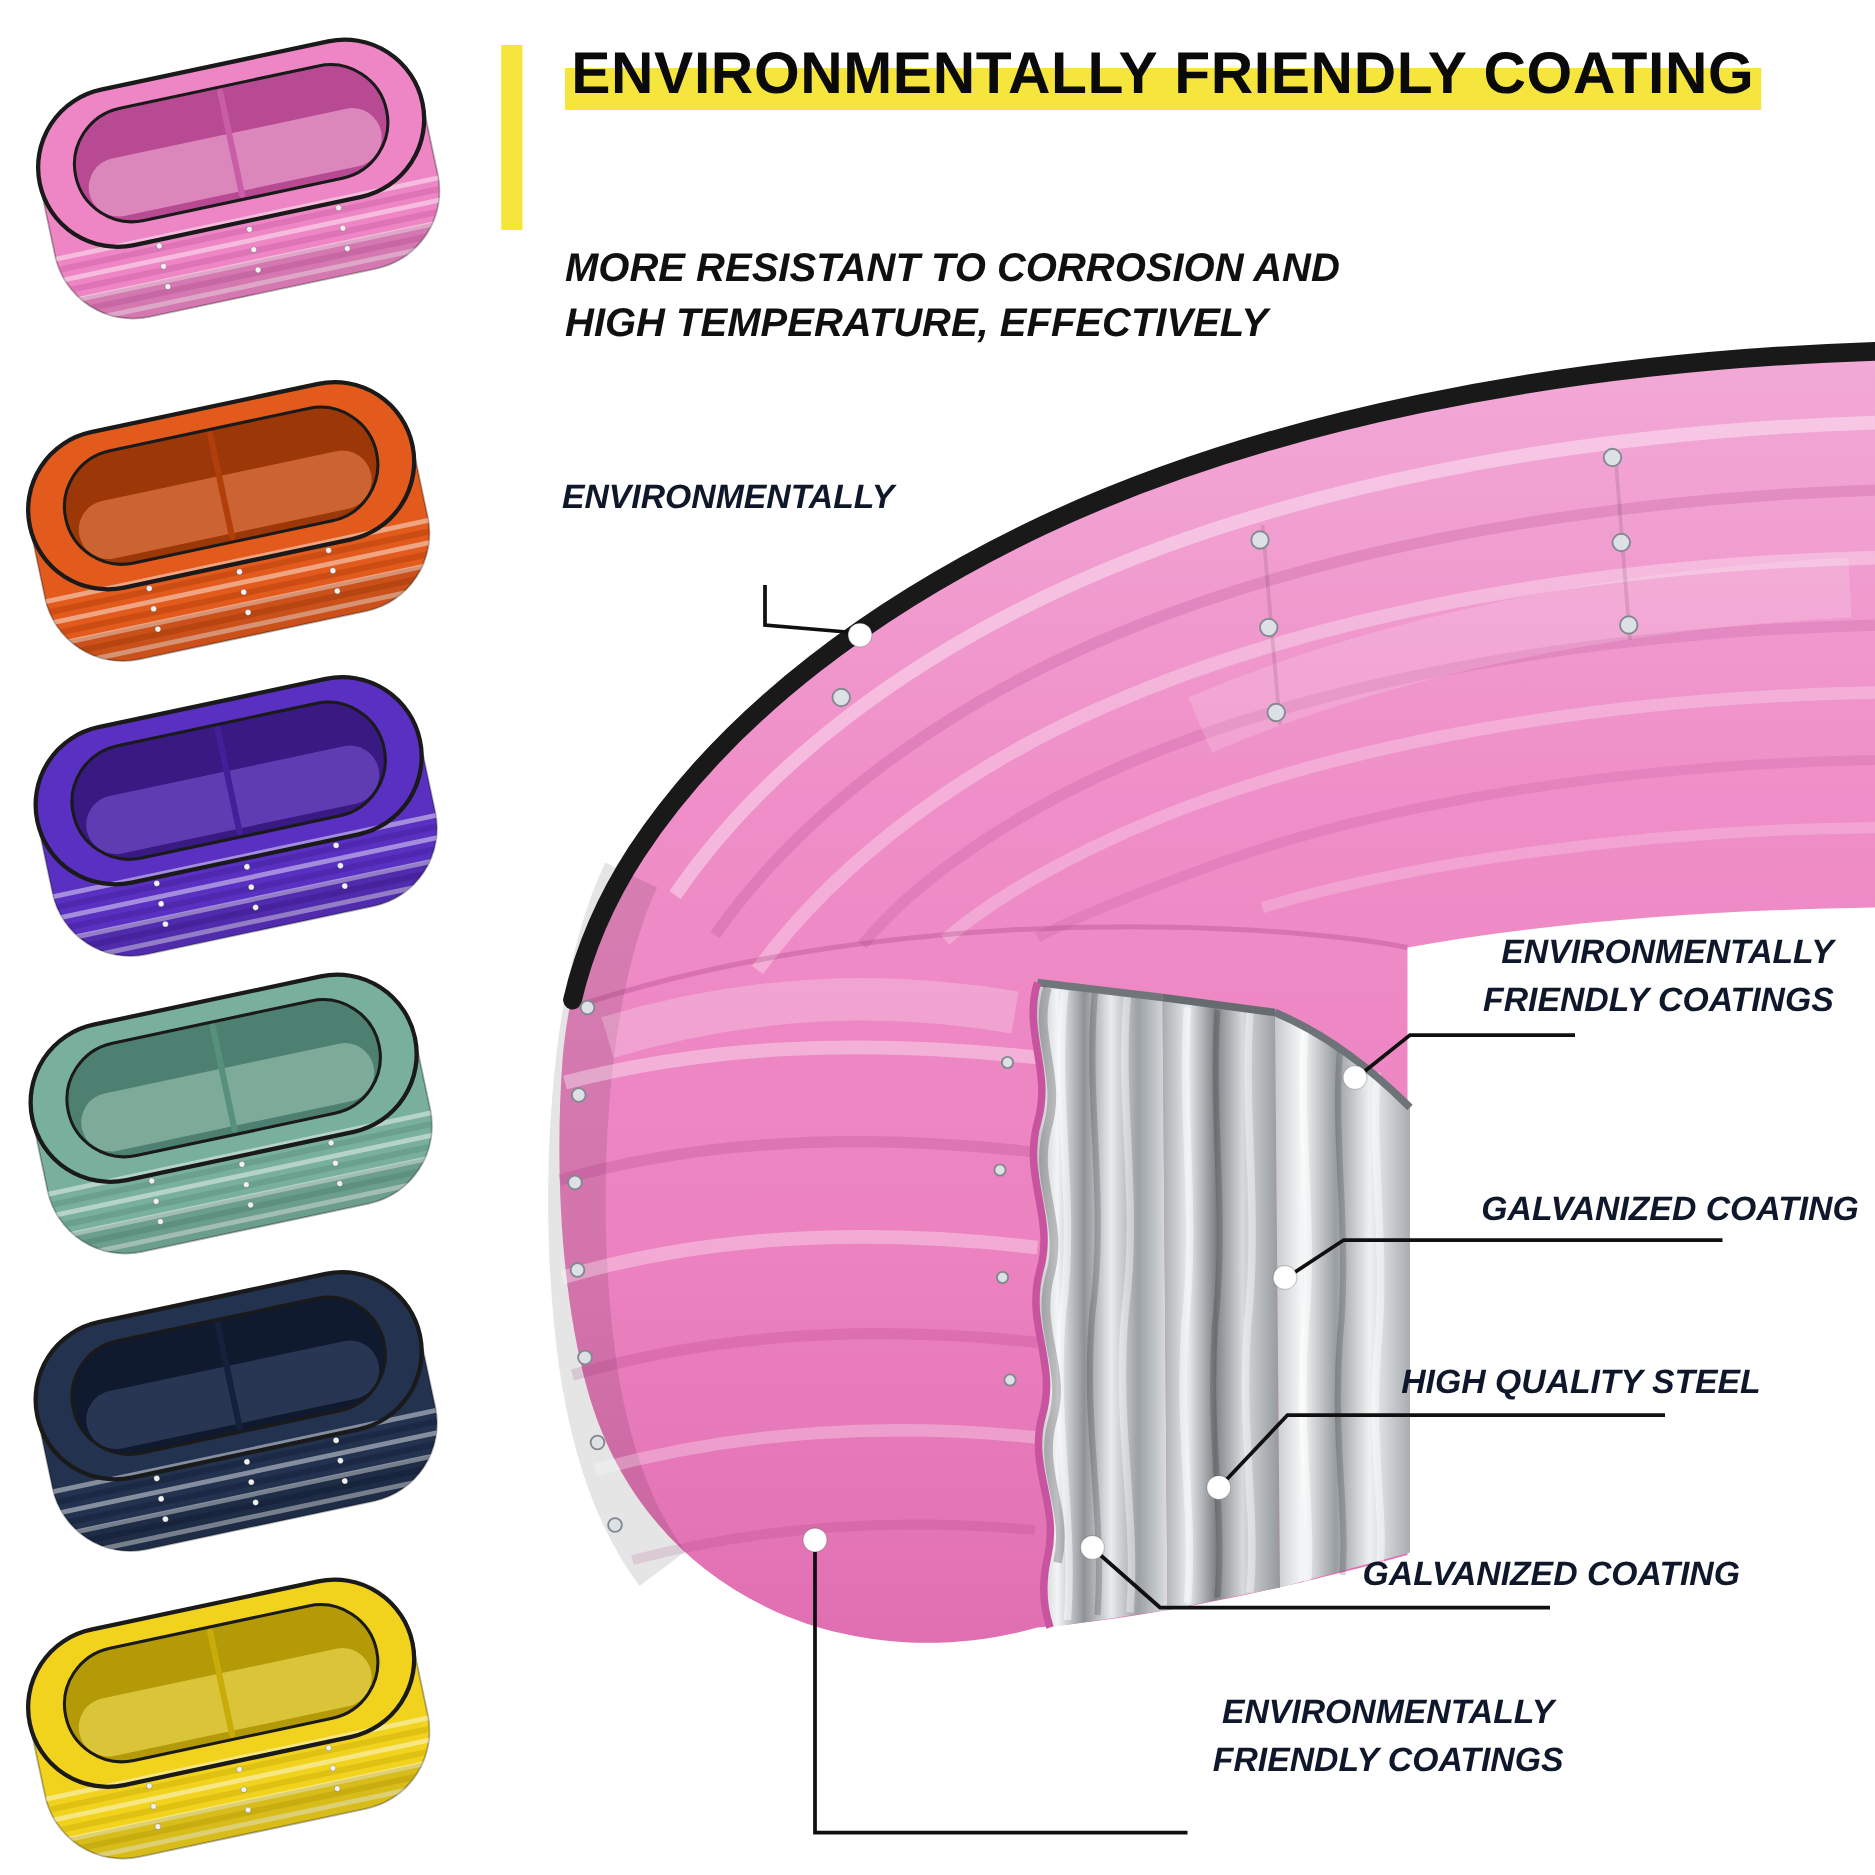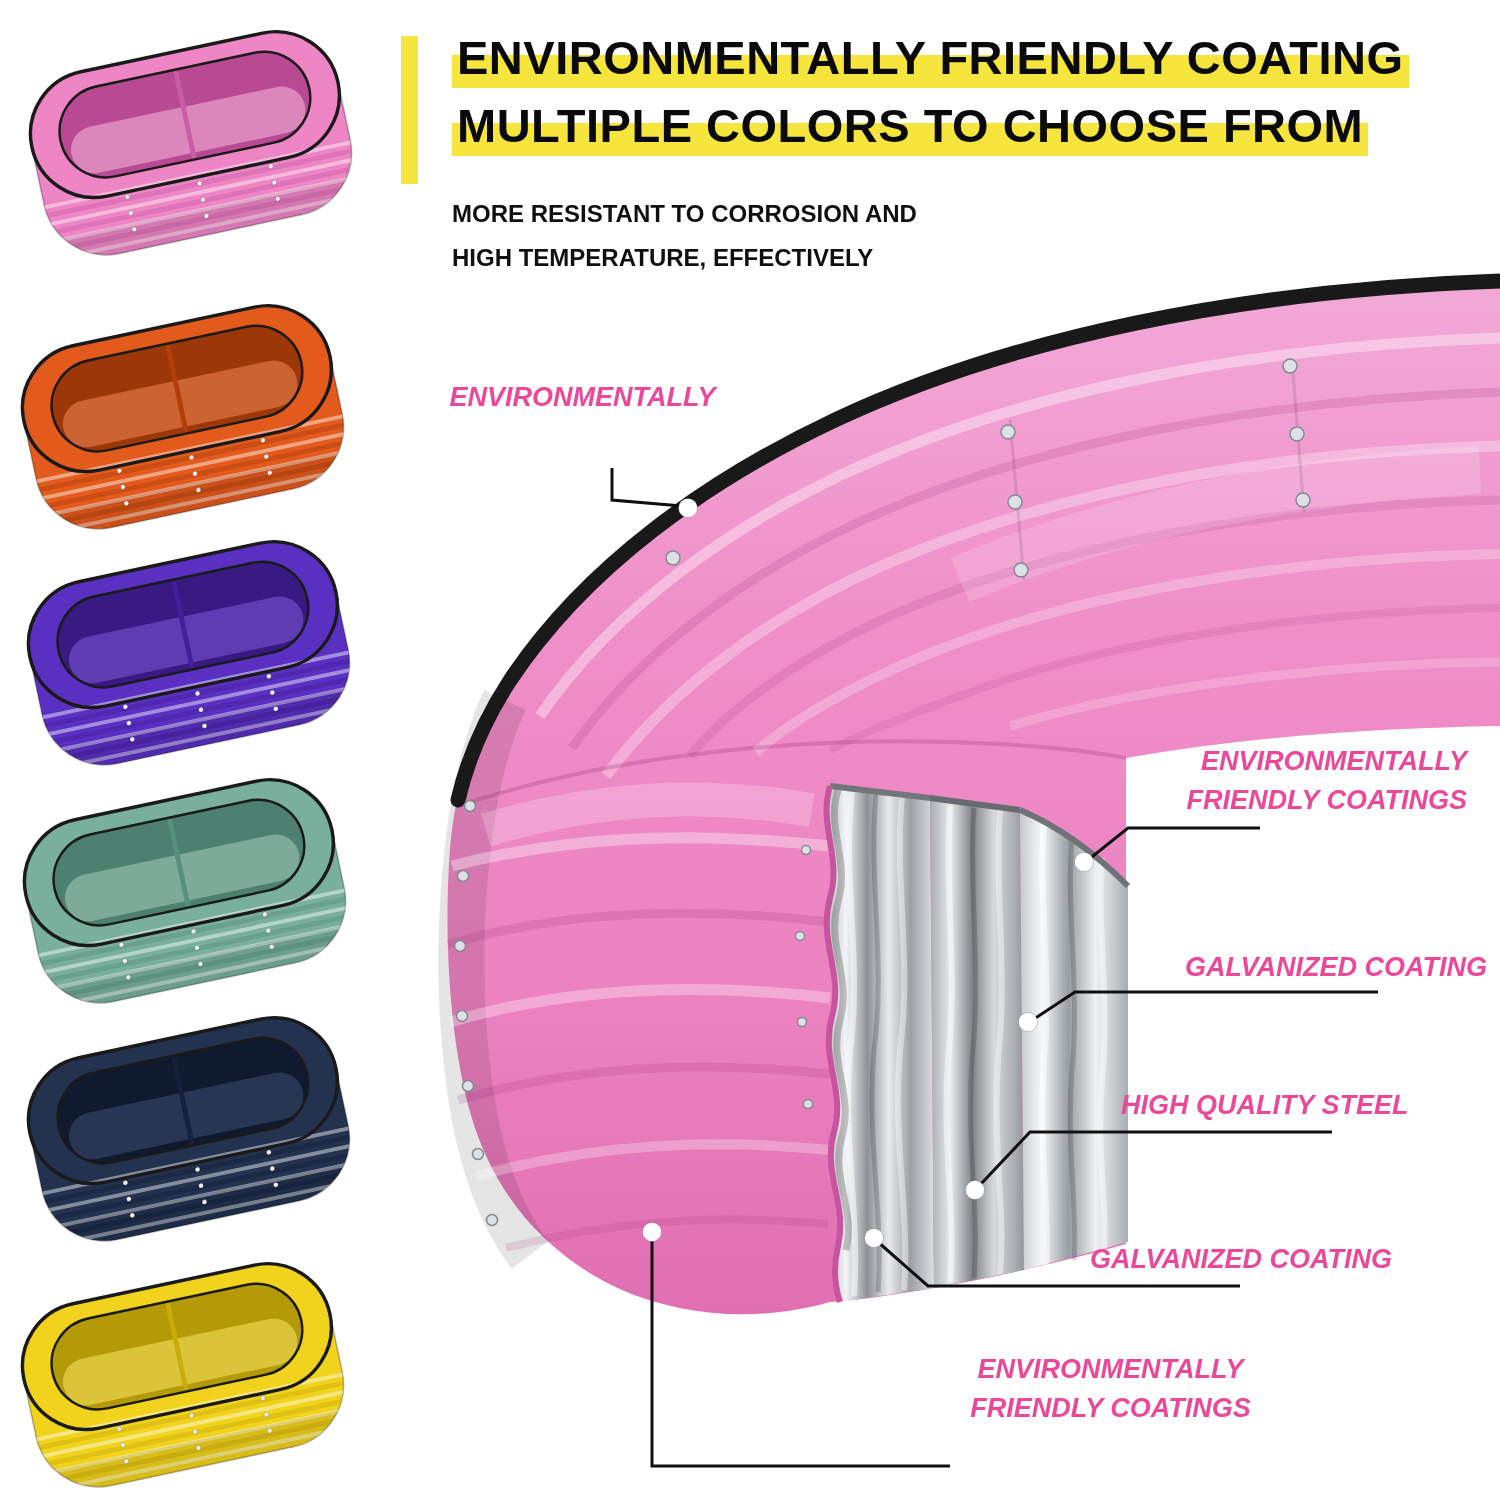--- a/index.html
+++ b/index.html
@@ -9,24 +9,24 @@
     font-family:"Liberation Sans","DejaVu Sans",sans-serif;
   }
   .abs{position:absolute}
 
   
   .accent-bar{left:401px;top:36px;width:17px;height:148px;background:var(--accent)}
   .headline{left:452px;top:24px;color:#0a0a0a;font-weight:700;font-size:47px;line-height:68px;
             letter-spacing:.5px;white-space:nowrap}
   .hl{display:inline-block;padding:0 5px;
       background:linear-gradient(180deg,transparent 45%,var(--accent) 45%,var(--accent) 94%,transparent 94%)}
-  .subtitle{left:452px;top:192px;color:#101010;font-size:24px;font-weight:bold;line-height:44px;white-space:nowrap}
+  .subtitle{left:452px;top:192px;color:#101010;font-size:32px;font-weight:bold;font-style:italic;line-height:44px;white-space:nowrap}
 
   
-  .callout{position:absolute;color:#ec4899;font-size:27px;font-weight:bold;font-style:italic;line-height:39px;white-space:nowrap}
+  .callout{position:absolute;color:#0f172a;font-size:27px;font-weight:bold;font-style:italic;line-height:39px;white-space:nowrap}
   #co-rubber{left:390px;top:378px;width:385px;text-align:center}
   #co-coat-top{left:1155px;top:742px;width:312px;text-align:right}
   #co-galv-top{left:1185px;top:948px}
   #co-steel{left:1121px;top:1086px}
   #co-galv-bot{left:1090px;top:1240px}
   #co-coat-bot{left:948px;top:1350px;width:325px;text-align:center}
 
   
   #bed-column{position:absolute;inset:0;pointer-events:none}
   .bed{position:absolute;width:352px;height:245px}
@@ -437,21 +437,20 @@
     <circle cx="1028" cy="1022" r="9.5"></circle>
     <circle cx="975" cy="1190" r="9.5"></circle>
     <circle cx="874" cy="1238" r="9.5"></circle>
     <circle cx="652" cy="1232" r="9.5"></circle>
   </g>
 </svg>
 
 <div class="abs accent-bar"></div>
 <div class="abs headline">
   <div><span class="hl">ENVIRONMENTALLY FRIENDLY COATING</span></div>
-  <div><span class="hl">MULTIPLE COLORS TO CHOOSE FROM</span></div>
 </div>
 <div class="abs subtitle">
   <div>MORE RESISTANT TO CORROSION AND</div>
   <div>HIGH TEMPERATURE, EFFECTIVELY</div>
 </div>
 
 <div id="co-rubber" class="callout">
   <div>ENVIRONMENTALLY</div>
 </div>
 <div id="co-coat-top" class="callout">

